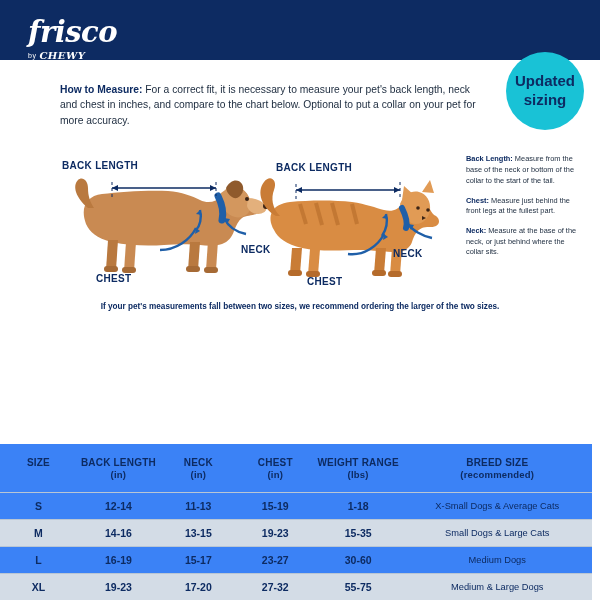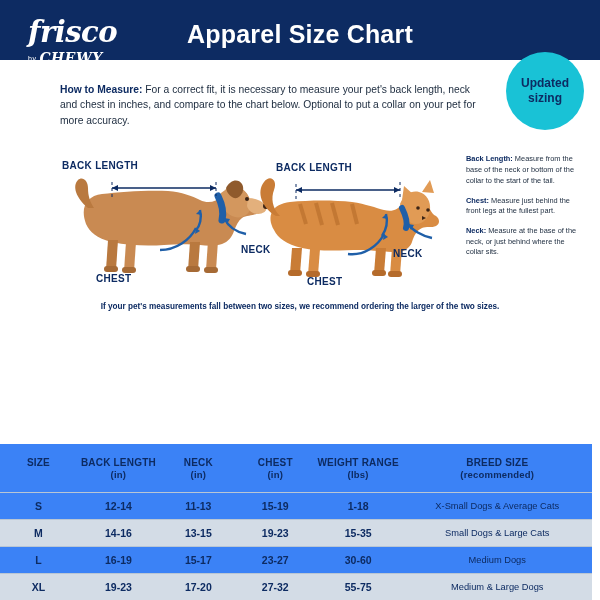--- a/index.html
+++ b/index.html
@@ -38,21 +38,21 @@
     margin-top: 3px;
     display: flex;
     align-items: center;
     gap: 3px;
   }
   .logo-sub .by { font-size: 7px; }
   .logo-sub .chewy {
     font-family: "DejaVu Serif", serif;
     font-style: italic;
     font-weight: bold;
-    font-size: 14px;
+    font-size: 10px;
     letter-spacing: 0.5px;
   }
   .header-title {
     position: absolute;
     left: 0; right: 0; top: 20px;
     text-align: center;
     color: #fff;
     font-size: 25px;
     font-weight: bold;
     letter-spacing: 0.2px;
@@ -63,21 +63,21 @@
     position: absolute;
     right: 16px; top: 52px;
     width: 78px; height: 78px;
     border-radius: 50%;
     background: #19c2d6;
     color: #0d2b62;
     display: flex;
     flex-direction: column;
     align-items: center;
     justify-content: center;
-    font-size: 12px;
+    font-size: 15px;
     font-weight: bold;
     line-height: 1.25;
     z-index: 5;
   }
 
   
   .intro {
     margin: 22px 60px 0 60px;
     font-size: 10.3px;
     line-height: 1.5;
@@ -166,21 +166,20 @@
 <div class="page">
 
   <div class="header">
     <div class="logo-wrap">
       <div class="logo-frisco">frisco</div>
       <div class="logo-sub">
         <span class="by">by</span>
         <span class="chewy">CHEWY</span>
       </div>
     </div>
-    <div class="header-title">Apparel Size Chart</div>
   </div>
 
   <div class="badge">
     <span>Updated</span>
     <span>sizing</span>
   </div>
 
   <div class="intro">
     <b>How to Measure:</b><span> For a correct fit, it is necessary to measure your pet's back length, neck and chest in inches, and compare to the chart below. Optional to put a collar on your pet for more accuracy.</span>
   </div>

